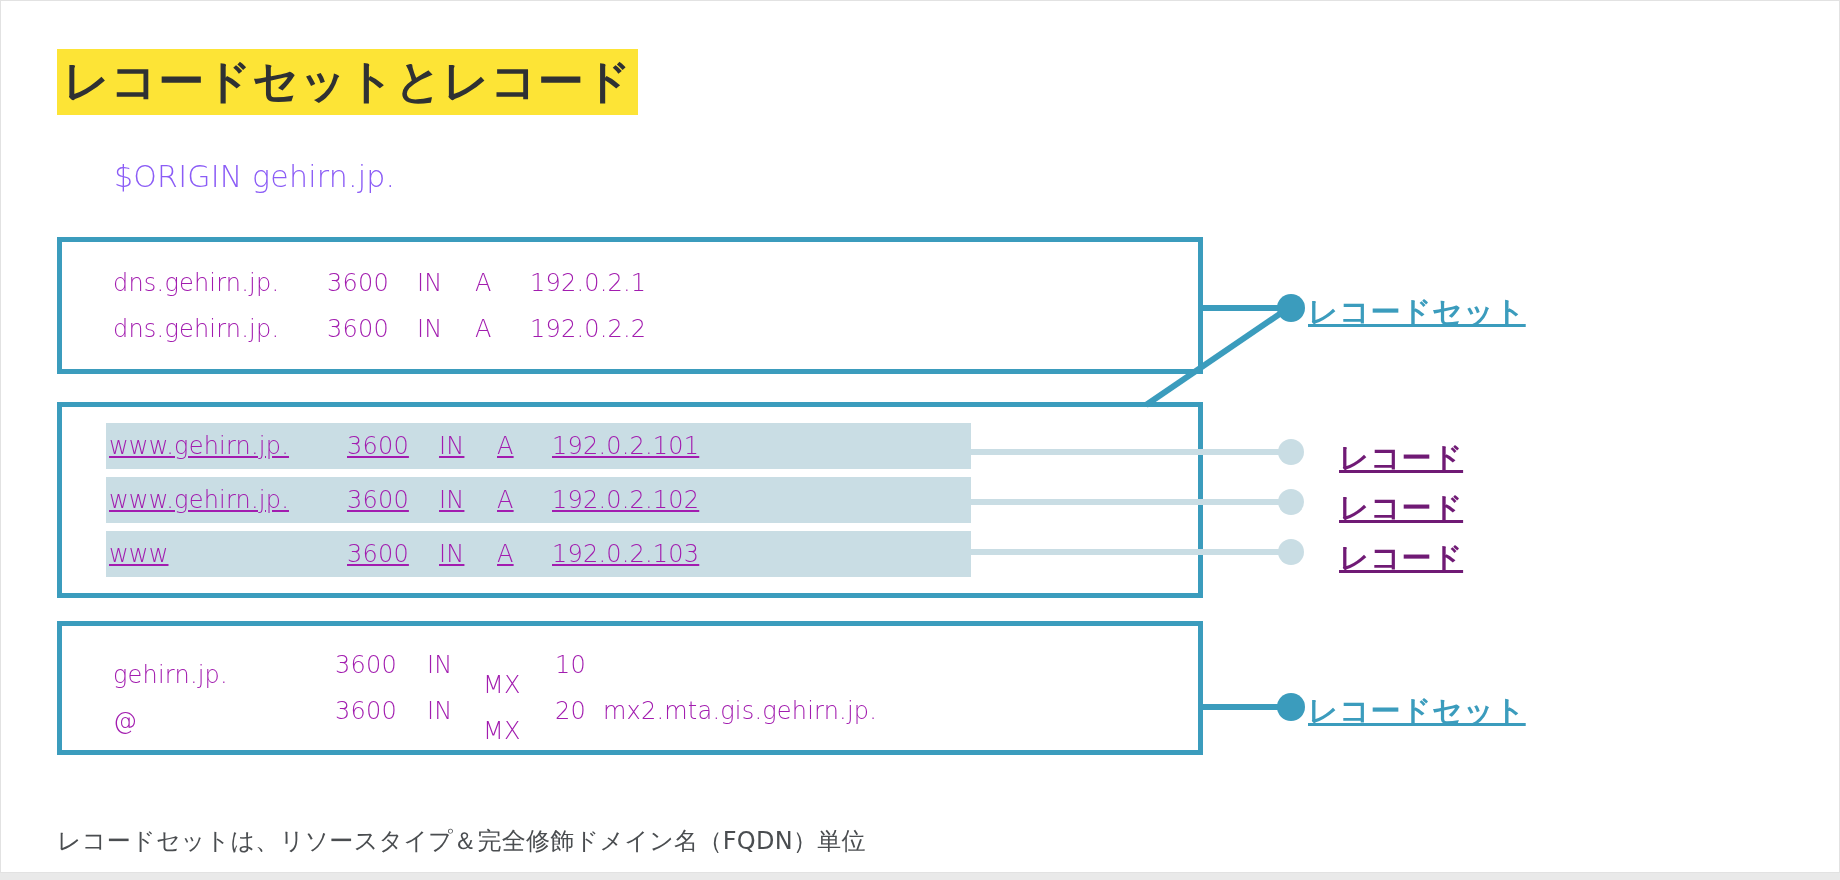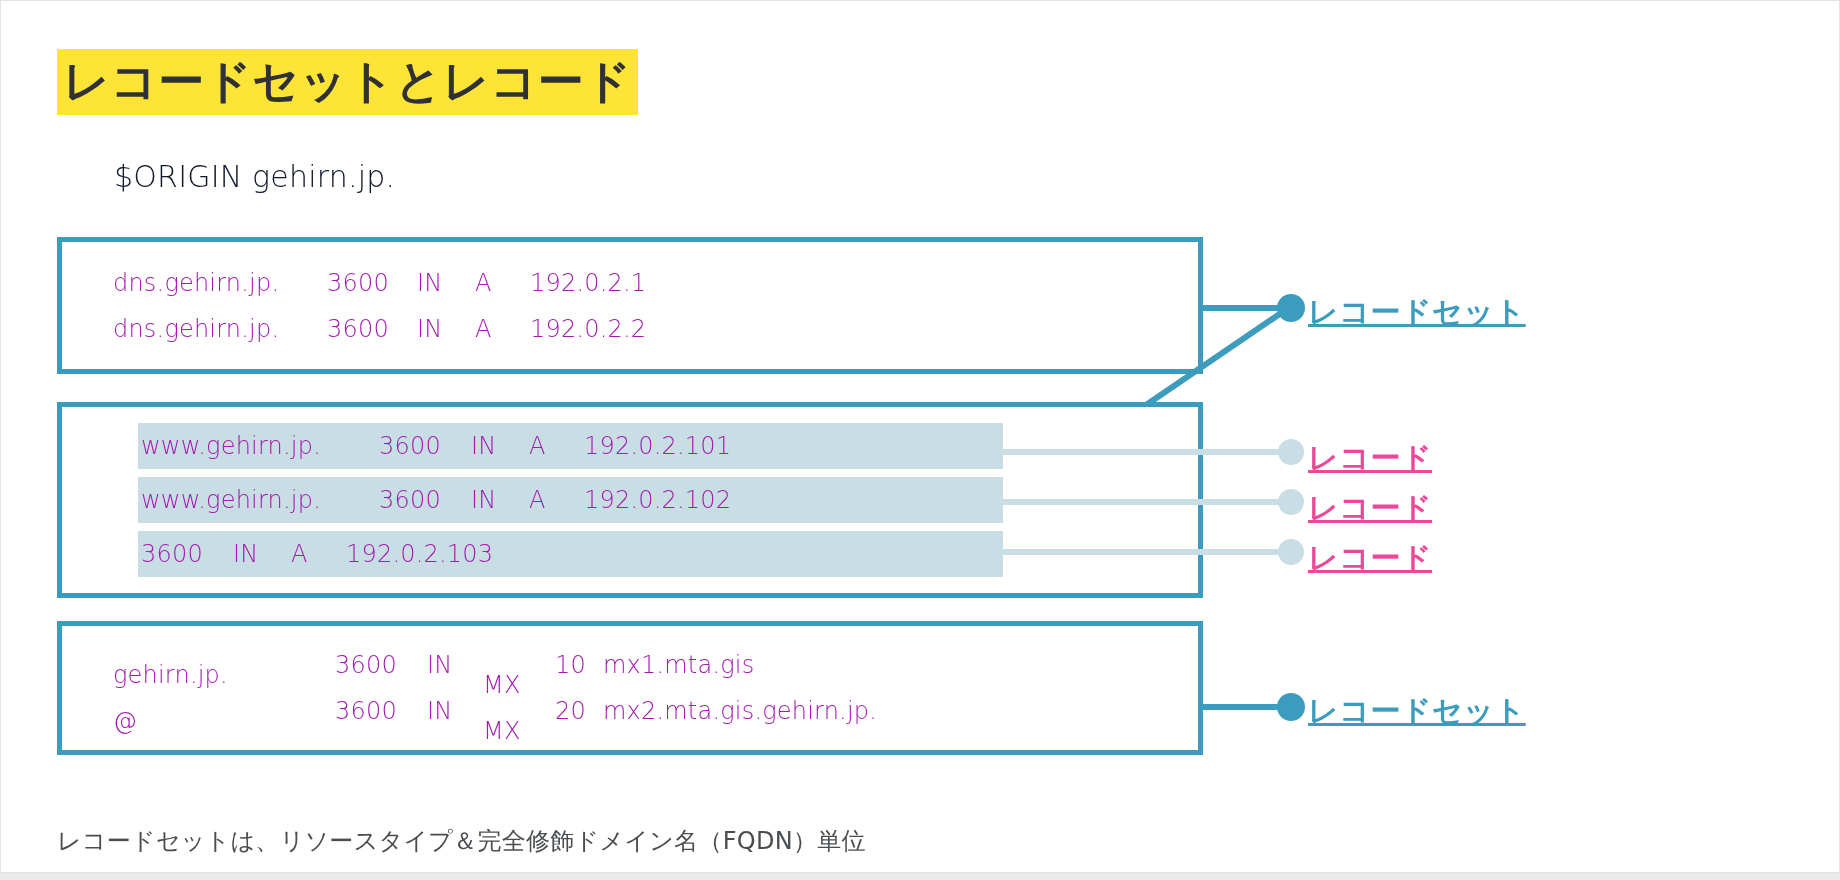--- a/index.html
+++ b/index.html
@@ -40,21 +40,21 @@
     white-space: nowrap;
   }
 
   
   #origin-line {
     position: absolute;
     left: 113px;
     top: 158px;
     font-size: 30px;
     font-weight: 300;
-    color: #0f172a;
+    color: #8b5cf6;
     letter-spacing: 0.2px;
     white-space: nowrap;
   }
 
   
   .rr-box {
     position: absolute;
     box-sizing: border-box;
     border: 5px solid #3b9cbd;
     background: #ffffff;
@@ -81,22 +81,23 @@
     color: #a21caf;
     letter-spacing: 0.2px;
     white-space: nowrap;
     height: 46px;
     padding-left: 51px;
     box-sizing: border-box;
   }
   .rr-row.hl {
     background: #c9dde4;
     width: 865px;
-    margin-left: 76px;
+    margin-left: 44px;
     padding-left: 3px;
+    text-decoration: underline;
   }
   .rr-row .c-name { display: inline-block; }
   .rr-row .c-ttl  { display: inline-block; text-align: left; }
   .rr-row .c-cls  { display: inline-block; text-align: left; }
   .rr-row .c-type { display: inline-block; text-align: left; }
   .rr-row .c-data { display: inline-block; }
 
   
   #box-a .c-name { width: 214px; }
   #box-a .c-ttl  { width: 90px; }
@@ -125,21 +126,21 @@
   
   .side-label {
     position: absolute;
     font-size: 30px;
     font-weight: 700;
     white-space: nowrap;
     letter-spacing: 0.5px;
     text-decoration: underline;
   }
   .side-label.set  { color: #3b9cbd; }
-  .side-label.rec  { color: #ec4899; }
+  .side-label.rec  { color: #701a75; margin-left: 31px; }
 
   #label-set-1 { left: 1307px; top: 291px; }
   #label-rec-1 { left: 1307px; top: 437px; }
   #label-rec-2 { left: 1307px; top: 487px; }
   #label-rec-3 { left: 1307px; top: 537px; }
   #label-set-2 { left: 1307px; top: 690px; }
 
   
   #caption {
     position: absolute;
@@ -192,37 +193,37 @@
         <span class="c-data">192.0.2.101</span>
       </div>
       <div class="rr-row hl">
         <span class="c-name">www.gehirn.jp.</span>
         <span class="c-ttl">3600</span>
         <span class="c-cls">IN</span>
         <span class="c-type">A</span>
         <span class="c-data">192.0.2.102</span>
       </div>
       <div class="rr-row hl">
+        <span class="c-name">www</span>
         <span class="c-ttl">3600</span>
         <span class="c-cls">IN</span>
         <span class="c-type">A</span>
         <span class="c-data">192.0.2.103</span>
       </div>
     </div>
   </div>
 
   <div class="rr-box" id="box-c">
     <div class="rr-rows">
       <div class="rr-row">
         <span class="c-name">gehirn.jp.</span>
         <span class="c-ttl">3600</span>
         <span class="c-cls">IN</span>
         <span class="c-type">MX</span>
         <span class="c-pref">10</span>
-        <span class="c-data">mx1.mta.gis</span>
       </div>
       <div class="rr-row">
         <span class="c-name">@</span>
         <span class="c-ttl">3600</span>
         <span class="c-cls">IN</span>
         <span class="c-type">MX</span>
         <span class="c-pref">20</span>
         <span class="c-data">mx2.mta.gis.gehirn.jp.</span>
       </div>
     </div>

